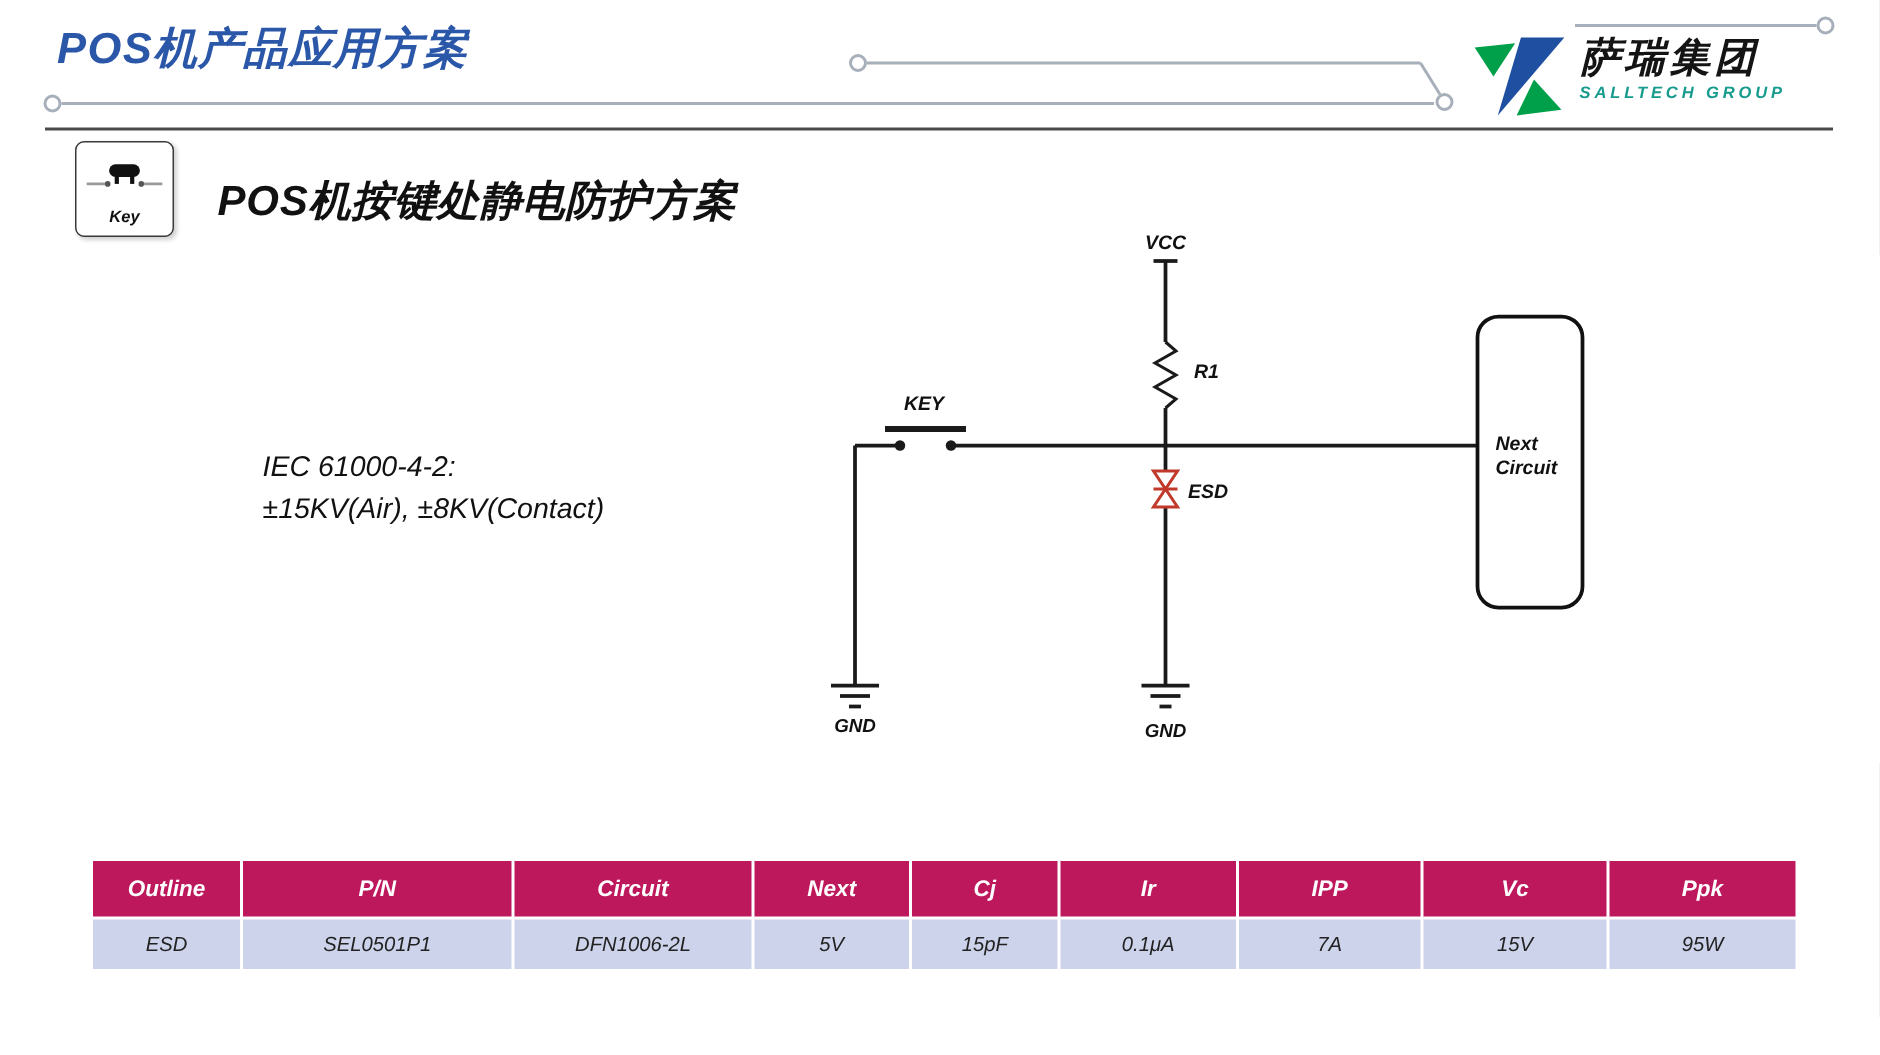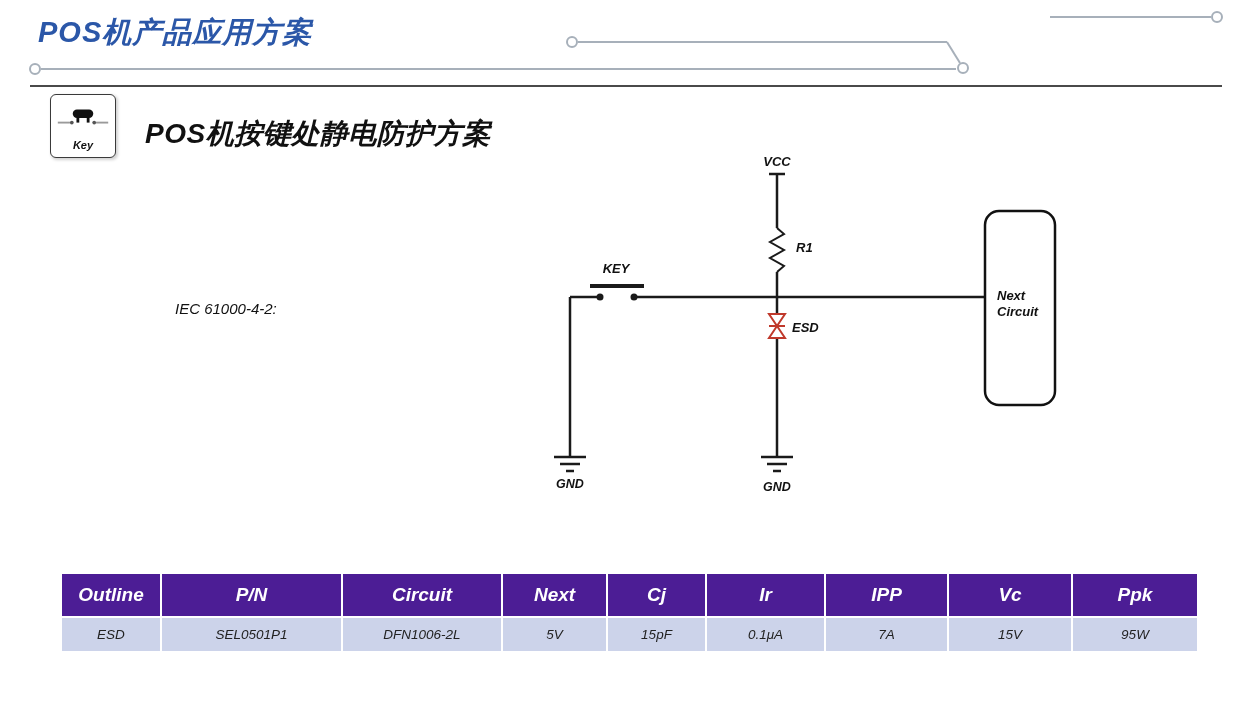--- a/index.html
+++ b/index.html
@@ -28,32 +28,32 @@
   }
   .key-label { font-size:11px; font-weight:bold; color:#111; }
 
   .section-title {
     position:absolute; left:145px; top:115px;
     font-size:28px; font-weight:bold; color:#111; letter-spacing:0.5px;
   }
 
   .iec {
     position:absolute; left:175px; top:298px;
-    font-size:15px; color:#111; line-height:1.45;
+    font-size:19px; color:#111; line-height:1.45;
   }
 
   .circuit { position:absolute; left:540px; top:145px; }
   .circuit text { font-family:"Liberation Sans", sans-serif; font-weight:bold; fill:#111; }
 
   .spec-table {
     position:absolute; left:60px; top:572px; width:1137px;
     border-collapse:collapse; table-layout:fixed; text-align:center;
   }
   .spec-table th {
-    background:#4c1d95; color:#ffffff; font-size:19px; font-weight:bold;
+    background:#be185d; color:#ffffff; font-size:15px; font-weight:bold;
     padding:10px 4px; border:2px solid #ffffff;
   }
   .spec-table td {
     background:#ccd3ea; color:#222222; font-size:13.5px;
     padding:9px 4px; border:2px solid #ffffff;
   }
 </style>
 </head>
 <body>
 
@@ -68,38 +68,50 @@
       <line x1="947" y1="42" x2="960" y2="63"></line>
       <circle cx="963" cy="68" r="5" fill="#ffffff"></circle>
       <line x1="1050" y1="17" x2="1211" y2="17"></line>
       <circle cx="1217" cy="17" r="5" fill="#ffffff"></circle>
     </g>
     <line x1="30" y1="86" x2="1222" y2="86" stroke="#4a4a4a" stroke-width="2"></line>
   </svg>
 
   <div class="page-title">POS机产品应用方案</div>
 
+  <div class="logo">
+    <svg class="logo-mark" width="62" height="54" viewBox="0 0 64 56">
+      <polygon points="1,8 29,5 14,28" fill="#00a04a"></polygon>
+      <polygon points="33,1 63,1 17,55" fill="#1f4fa0"></polygon>
+      <polygon points="30,55 61,51 42,30" fill="#00a04a"></polygon>
+    </svg>
+    <div class="logo-text">
+      <div class="logo-name">萨瑞集团</div>
+      <div class="logo-sub">SALLTECH GROUP</div>
+    </div>
+  </div>
 
   <div class="key-box">
     <svg width="56" height="28" viewBox="0 0 60 30">
       <line x1="3" y1="21" x2="16" y2="21" stroke="#9a9a9a" stroke-width="2"></line>
       <line x1="44" y1="21" x2="57" y2="21" stroke="#9a9a9a" stroke-width="2"></line>
       <circle cx="18" cy="21" r="2" fill="#555"></circle>
       <circle cx="42" cy="21" r="2" fill="#555"></circle>
       <rect x="19" y="7" width="22" height="9" rx="4.5" fill="#111"></rect>
       <rect x="23" y="16" width="3" height="5" fill="#111"></rect>
       <rect x="34" y="16" width="3" height="5" fill="#111"></rect>
     </svg>
     <div class="key-label">Key</div>
   </div>
 
   <div class="section-title">POS机按键处静电防护方案</div>
 
   <div class="iec">
     <div>IEC 61000-4-2:</div>
+    <div>±15KV(Air), ±8KV(Contact)</div>
   </div>
 
   <svg class="circuit" width="545" height="365" viewBox="540 145 545 365">
     <g stroke="#1a1a1a" stroke-width="2.5" fill="none">
 
       <line x1="769" y1="174" x2="785" y2="174"></line>
       <line x1="777" y1="174" x2="777" y2="228"></line>
 
       <polyline points="777,228 784,234 770,242 784,250 770,258 784,266 777,272" stroke-width="2"></polyline>
       <line x1="777" y1="272" x2="777" y2="297"></line>

